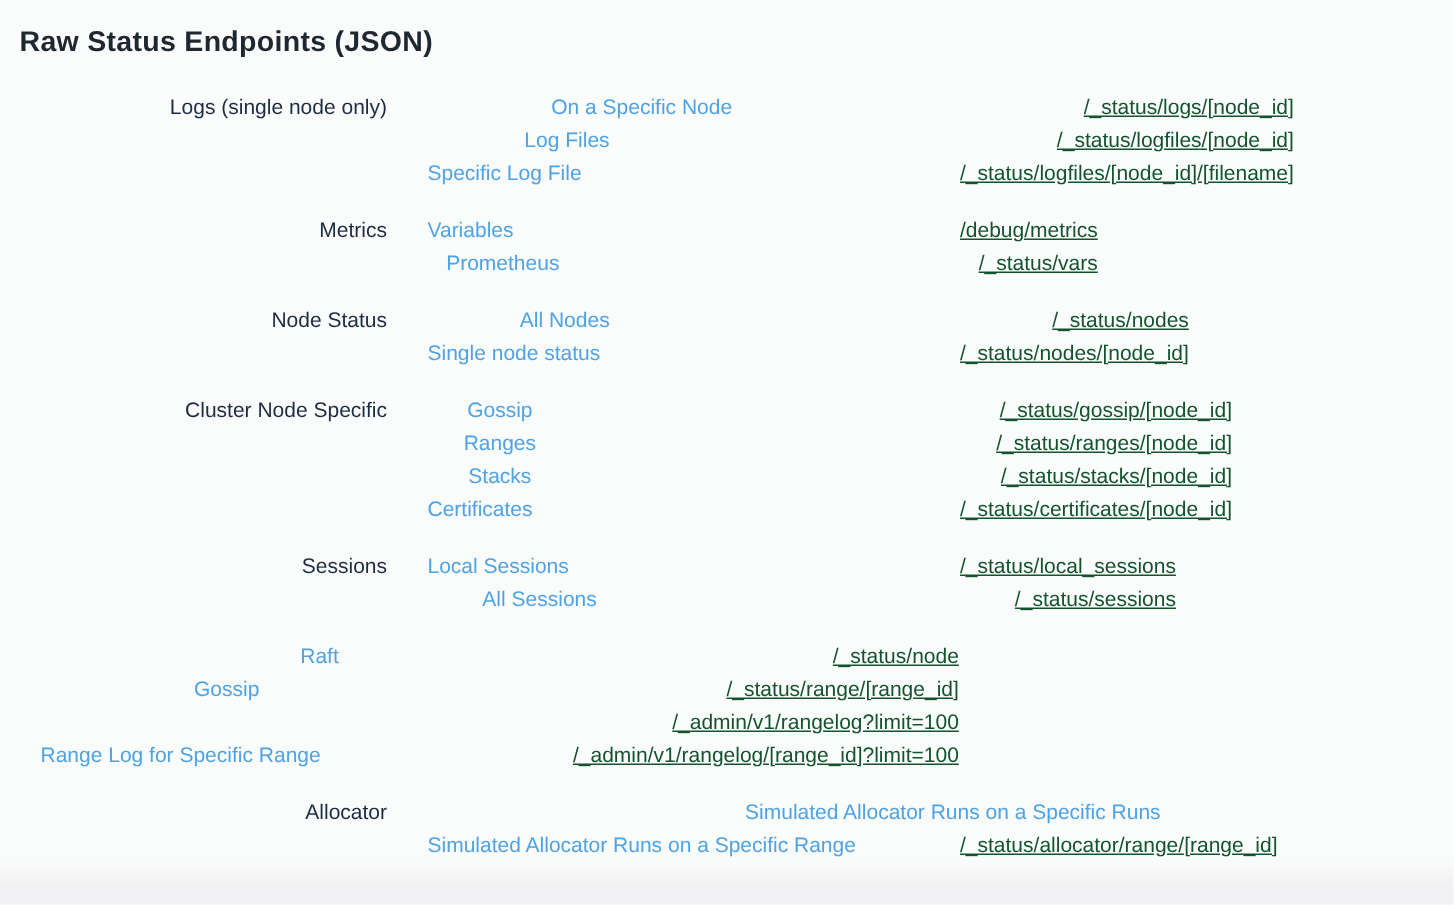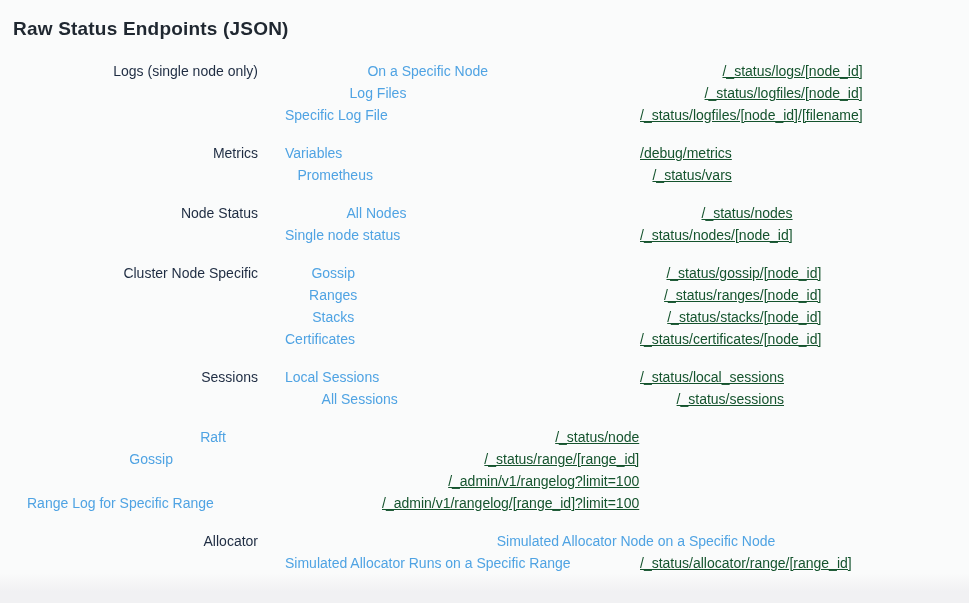--- a/index.html
+++ b/index.html
@@ -173,21 +173,21 @@
         <a class="link">Range Log for Specific Range</a>
         <span class="path">/_admin/v1/rangelog/[range_id]?limit=100</span>
       </div>
     </div>
   </div>
 
   <div class="section">
     <div class="cat">Allocator</div>
     <div class="rows">
       <div class="row">
-        <a class="link">Simulated Allocator Node on a Specific Node</a>
+        <a class="link">Simulated Allocator Runs on a Specific Runs</a>
       </div>
       <div class="row">
         <a class="link">Simulated Allocator Runs on a Specific Range</a>
         <span class="path">/_status/allocator/range/[range_id]</span>
       </div>
     </div>
   </div>
 
 </div>
 

